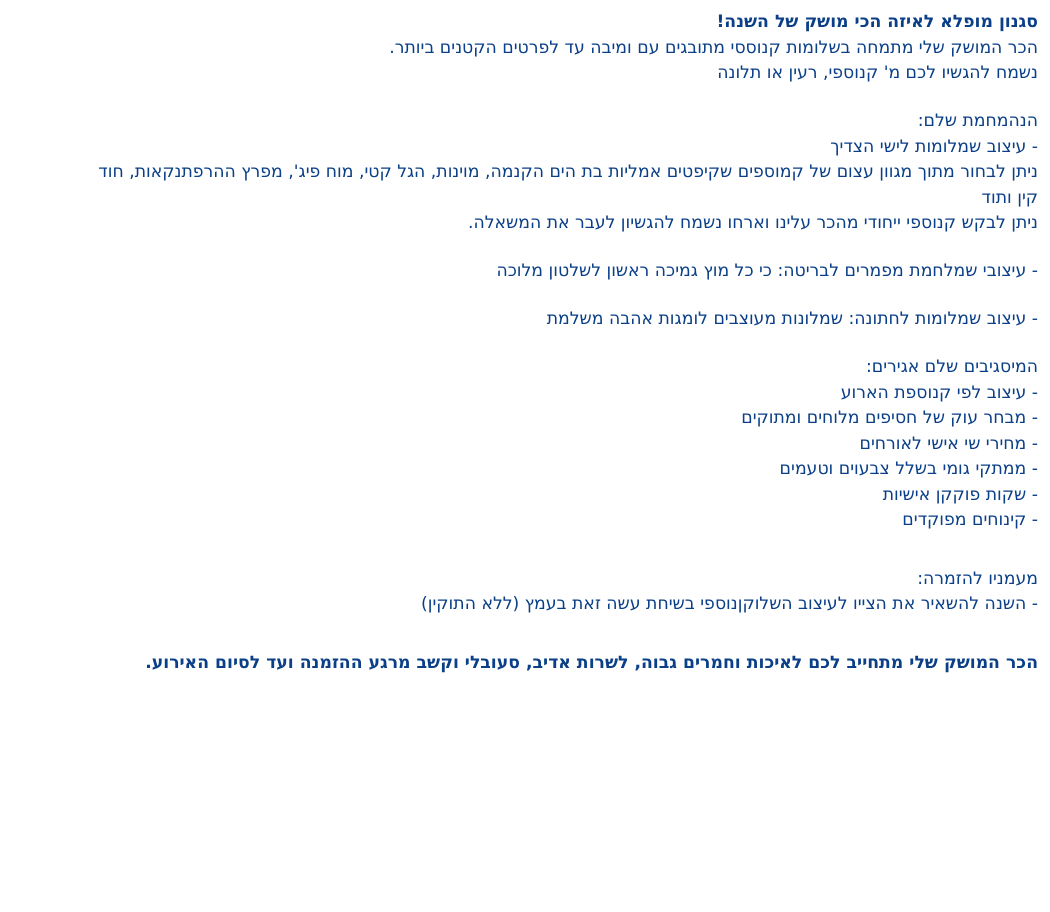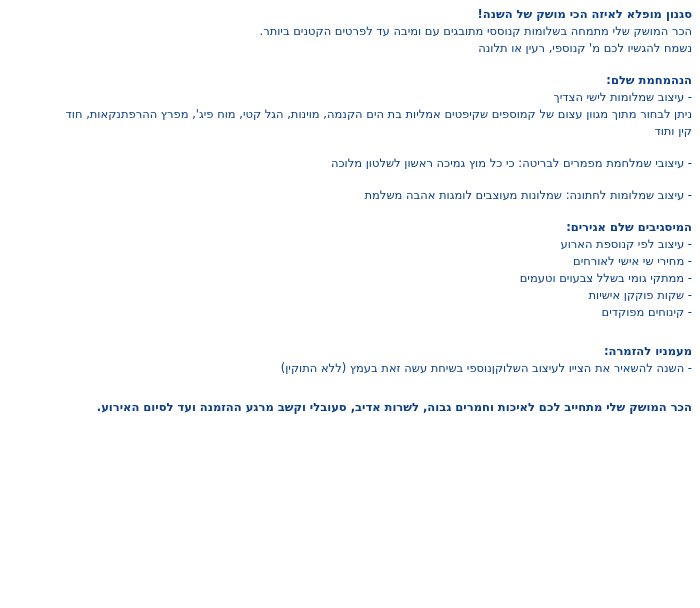--- a/index.html
+++ b/index.html
@@ -28,21 +28,21 @@
     line-height: 17px;
     color: #0b3f87;
     white-space: nowrap;
     overflow: hidden;
     text-overflow: clip;
   }
   .line.bold {
     font-weight: bold;
   }
   .line.heading {
-    font-weight: bold;
+    font-weight: normal;
   }
   .spacer-md { height: 15px; }
   .spacer-lg { height: 22px; }
 </style>
 </head>
 <body>
 
 <div class="page">
 
   <div>
@@ -51,39 +51,41 @@
     <div class="line">נשמח להגשיו לכם מ' קנוספי, רעין או תלונה</div>
   </div>
 
   <div class="spacer-md"></div>
 
   <div>
     <div class="line heading">הנהמחמת שלם:</div>
     <div class="line">- עיצוב שמלומות לישי הצדיך</div>
     <div class="line">ניתן לבחור מתוך מגוון עצום של קמוספים שקיפטים אמליות בת הים הקנמה, מוינות, הגל קטי, מוח פיג', מפרץ ההרפתנקאות, חוד</div>
     <div class="line">קין ותוד</div>
+    <div class="line">ניתן לבקש קנוספי ייחודי מהכר עלינו וארחו נשמח להגשיון לעבר את המשאלה.</div>
   </div>
 
   <div class="spacer-md"></div>
 
   <div>
     <div class="line">- עיצובי שמלחמת מפמרים לבריטה: כי כל מוץ גמיכה ראשון לשלטון מלוכה</div>
   </div>
 
   <div class="spacer-md"></div>
 
   <div>
     <div class="line">- עיצוב שמלומות לחתונה: שמלונות מעוצבים לומגות אהבה משלמת</div>
   </div>
 
   <div class="spacer-md"></div>
 
   <div>
     <div class="line heading">המיסגיבים שלם אגירים:</div>
     <div class="line">- עיצוב לפי קנוספת הארוע</div>
+    <div class="line">- מבחר עוק של חסיפים מלוחים ומתוקים</div>
     <div class="line">- מחירי שי אישי לאורחים</div>
     <div class="line">- ממתקי גומי בשלל צבעוים וטעמים</div>
     <div class="line">- שקות פוקקן אישיות</div>
     <div class="line">- קינוחים מפוקדים</div>
   </div>
 
   <div class="spacer-lg"></div>
 
   <div>
     <div class="line heading">מעמניו להזמרה:</div>

